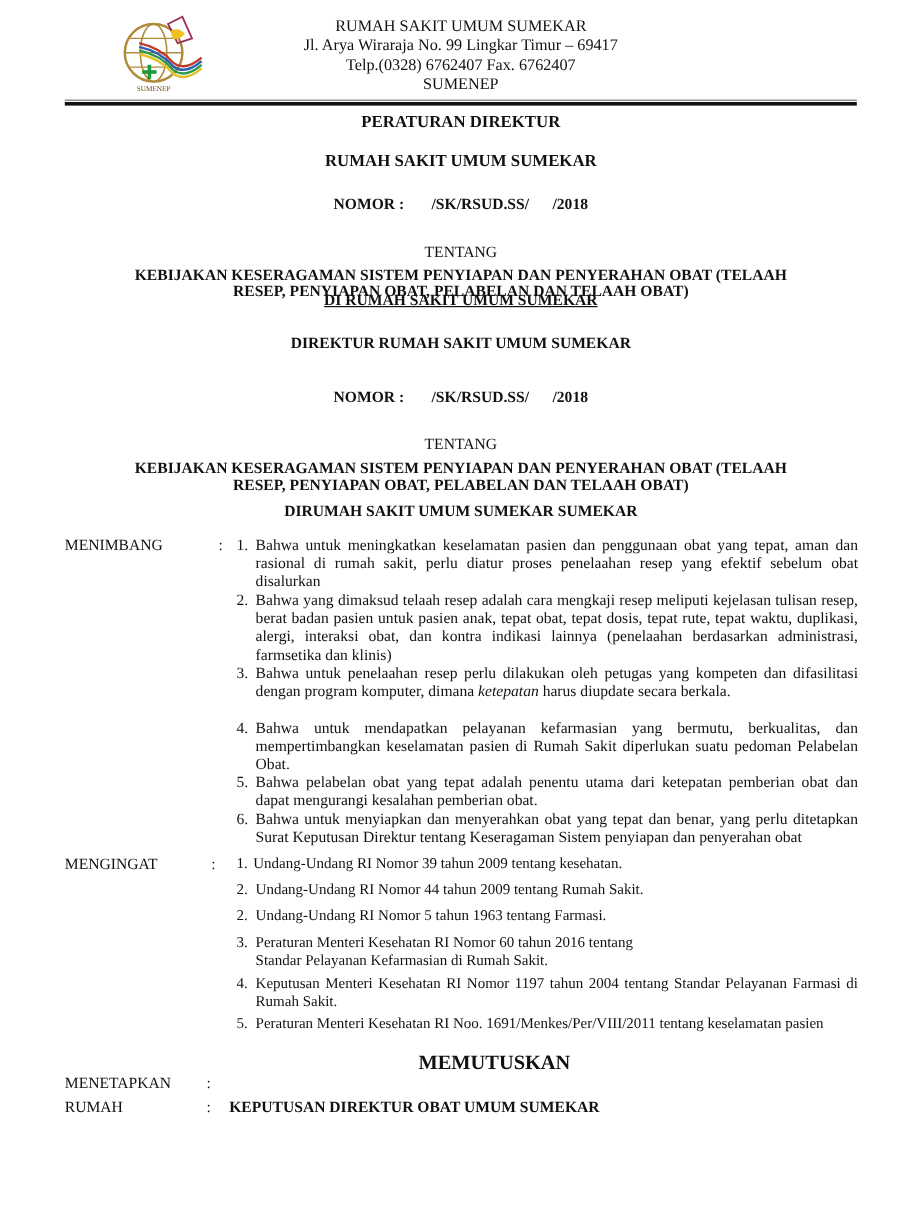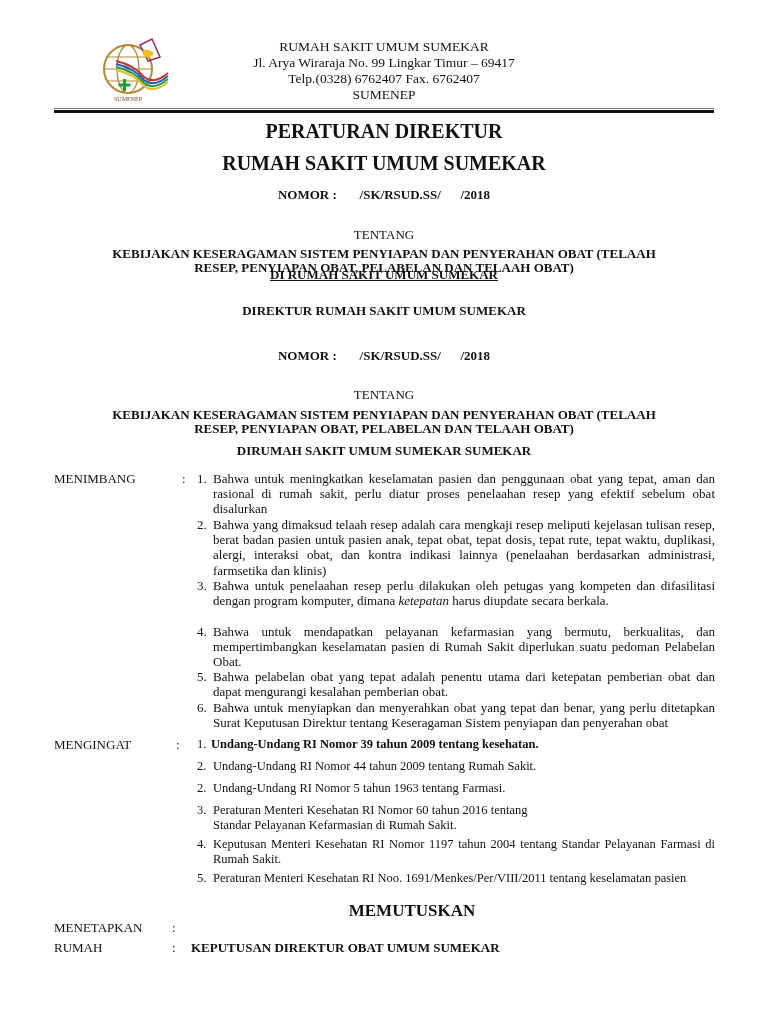--- a/index.html
+++ b/index.html
@@ -1,23 +1,23 @@
 <!DOCTYPE html>
 <html><head>
 <meta charset="utf-8">
 <style>
   html, body { margin:0; padding:0; background:#ffffff; }
   body { width:768px; height:1024px; position:relative; overflow:hidden;
          font-family:"Liberation Serif", "DejaVu Serif", serif; color:#111; }
-  .abs { position:absolute;margin-top:25px; }
+  .abs { position:absolute; }
   .center { left:0; width:768px; text-align:center; }
   .hdr-line { font-size:13.5px; line-height:16px; }
   .rule-thin { left:54px; width:660px; height:1px; background:#777; top:83px; }
   .rule-thick { left:54px; width:660px; height:3px; background:#111; top:85px; }
-  .title { font-size:20px; font-weight:bold; }
+  .title { font-size:14px; font-weight:bold; }
   .nomor { font-size:13px; font-weight:bold; white-space:pre; }
   .tentang { font-size:13px; }
   .subject { font-size:13px; font-weight:bold; line-height:15px; }
   .label { left:54px; font-size:13px; }
   .colon { font-size:13px; }
   .item { left:197px; width:518px; font-size:13px; line-height:15.2px; text-align:justify; }
   .item .num { position:absolute; left:0; top:0; }
   .item .txt { display:block; padding-left:16px; }
   .item2 { left:197px; width:518px; font-size:12.5px; line-height:14.5px; text-align:justify; }
   .item2 .num { position:absolute; left:0; top:0; }
@@ -96,21 +96,21 @@
 <div class="abs item" style="top:675px;">
   <span class="num">6.</span>
   <span class="txt">Bahwa untuk menyiapkan dan menyerahkan obat yang tepat dan benar, yang perlu ditetapkan Surat Keputusan Direktur tentang Keseragaman Sistem penyiapan dan penyerahan obat</span>
 </div>
 
 <div class="abs label" style="top:712px;">MENGINGAT</div>
 <div class="abs colon" style="top:712px; left:176px;">:</div>
 
 <div class="abs item2" style="top:712px;">
   <span class="num">1.</span>
-  <span class="txt" style="padding-left:14px;font-weight:bold;">Undang-Undang RI Nomor 39 tahun 2009 tentang kesehatan.</span>
+  <span class="txt" style="padding-left:14px;">Undang-Undang RI Nomor 39 tahun 2009 tentang kesehatan.</span>
 </div>
 <div class="abs item2" style="top:734px;">
   <span class="num">2.</span>
   <span class="txt">Undang-Undang RI Nomor 44 tahun 2009 tentang Rumah Sakit.</span>
 </div>
 <div class="abs item2" style="top:756px;">
   <span class="num">2.</span>
   <span class="txt">Undang-Undang RI Nomor 5 tahun 1963 tentang Farmasi.</span>
 </div>
 <div class="abs item2" style="top:778px;">

